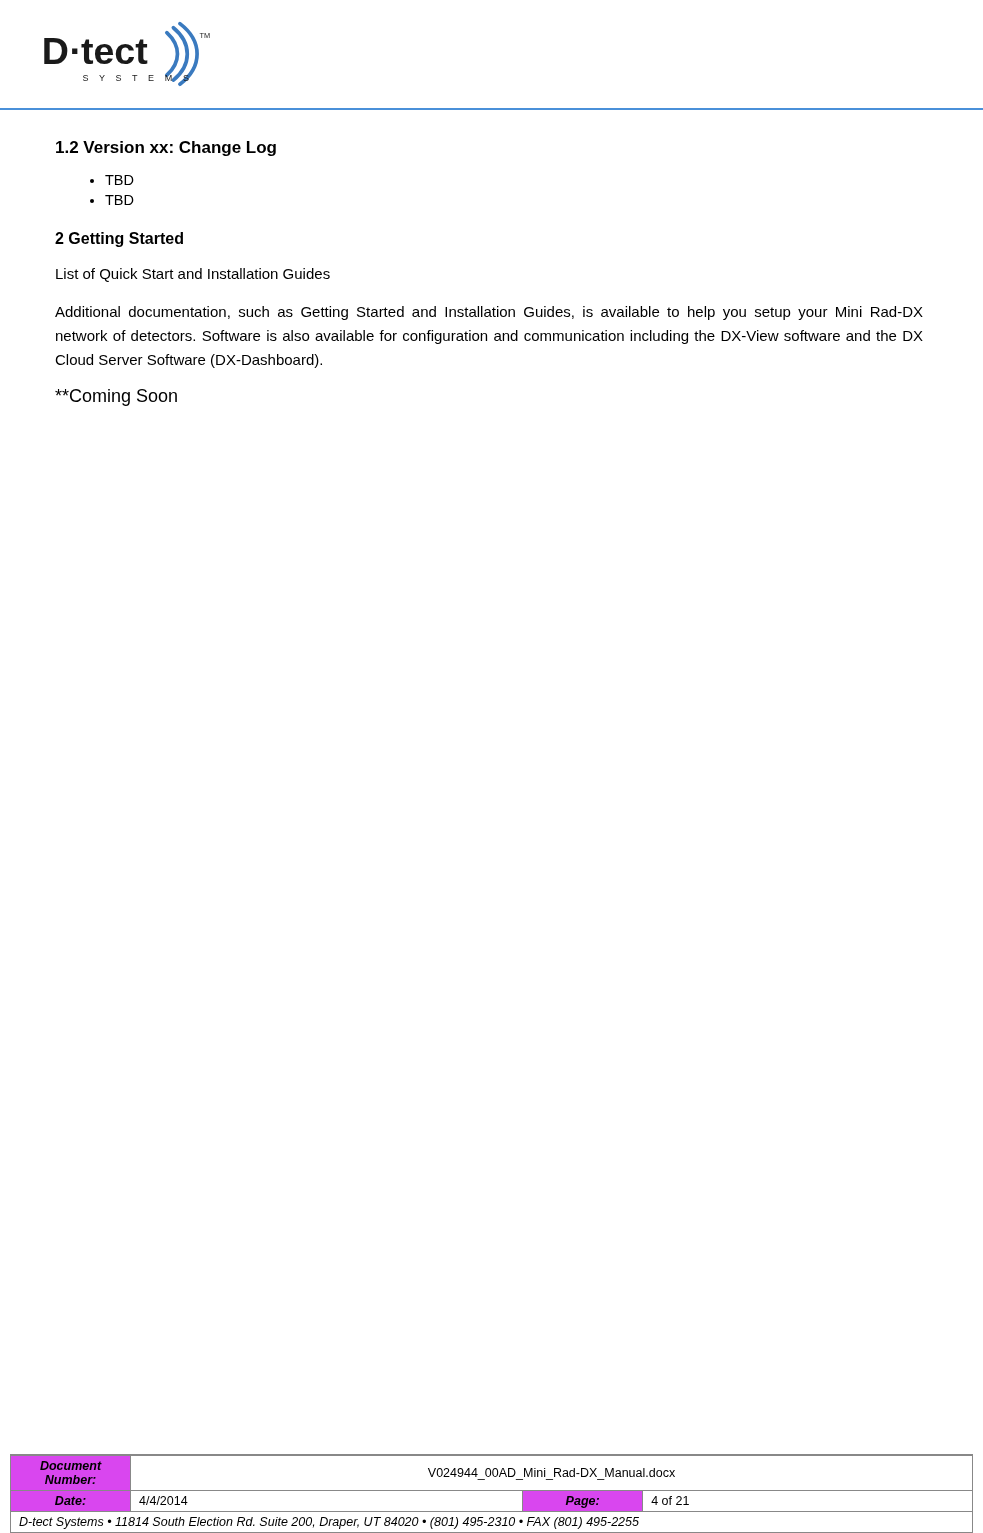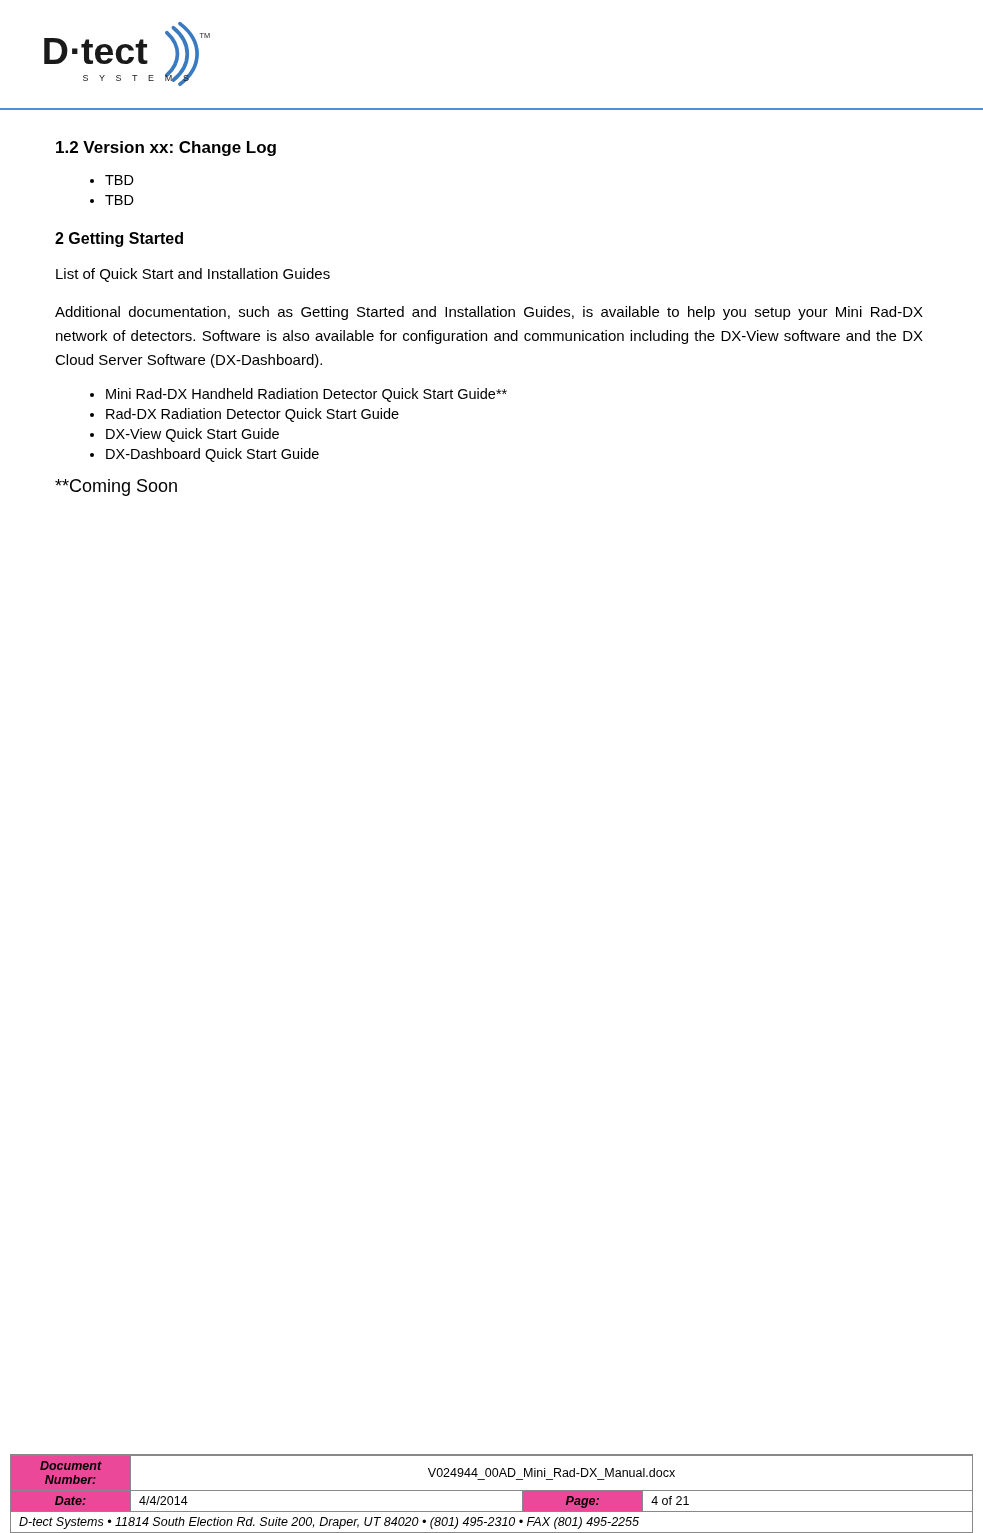--- a/index.html
+++ b/index.html
@@ -99,21 +99,21 @@
       border: 1px solid #888;
       padding: 3px 8px;
     }
     .footer-table .doc-num-row td {
       text-align: center;
     }
     .footer-table .label-cell {
       font-style: italic;
       font-weight: bold;
       text-align: center;
-      background: #ec4899;
+      background: #d946ef;
       width: 120px;
     }
     .footer-table .value-cell {
     }
     .footer-table .bottom-row td {
       text-align: left;
       font-style: italic;
     }
   </style>
 </head>
@@ -152,26 +152,20 @@
       </ul>
     </div>
 
     <div>
       <div class="section-heading-2">2      Getting Started</div>
 
       <p class="body-para">List of Quick Start and Installation Guides</p>
 
       <p class="body-para">Additional documentation, such as Getting Started and Installation Guides, is available to help you setup your Mini Rad-DX network of detectors. Software is also available for configuration and communication including the DX-View software and the DX Cloud Server Software (DX-Dashboard).</p>
 
-      <ul class="bullet-list">
-        <li>Mini Rad-DX Handheld Radiation Detector Quick Start Guide**</li>
-        <li>Rad-DX Radiation Detector Quick Start Guide</li>
-        <li>DX-View Quick Start Guide</li>
-        <li>DX-Dashboard Quick Start Guide</li>
-      </ul>
 
       <p class="note-text">**Coming Soon</p>
     </div>
 
   </div>
 
   <div class="footer">
     <table class="footer-table">
       <tbody>
           <tr class="doc-num-row">

